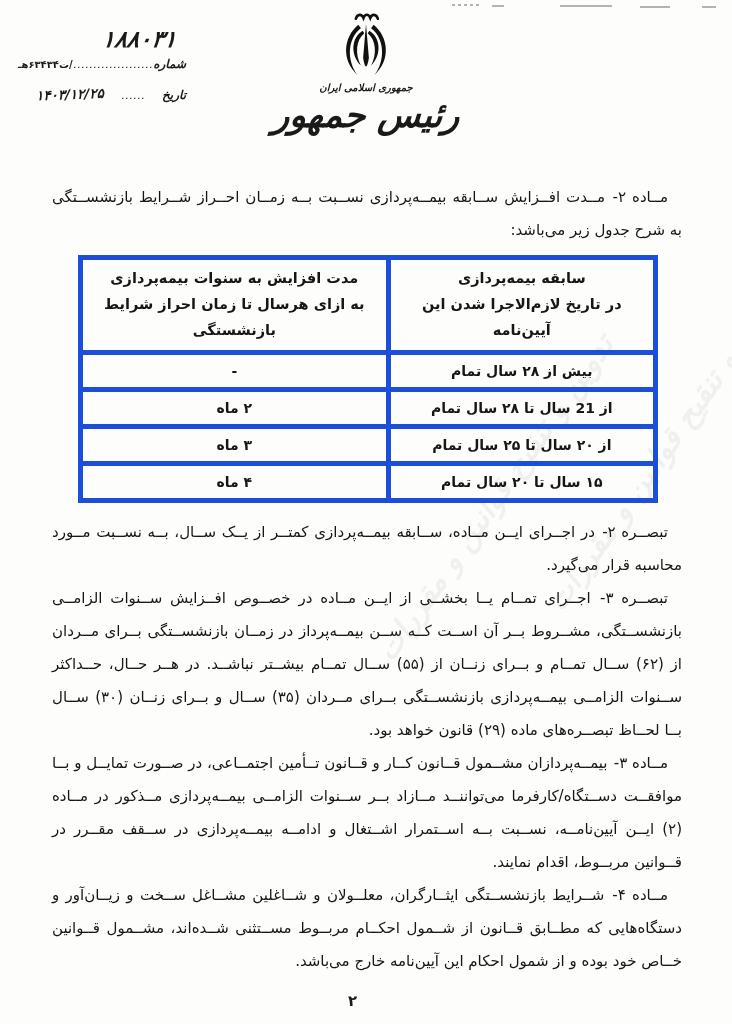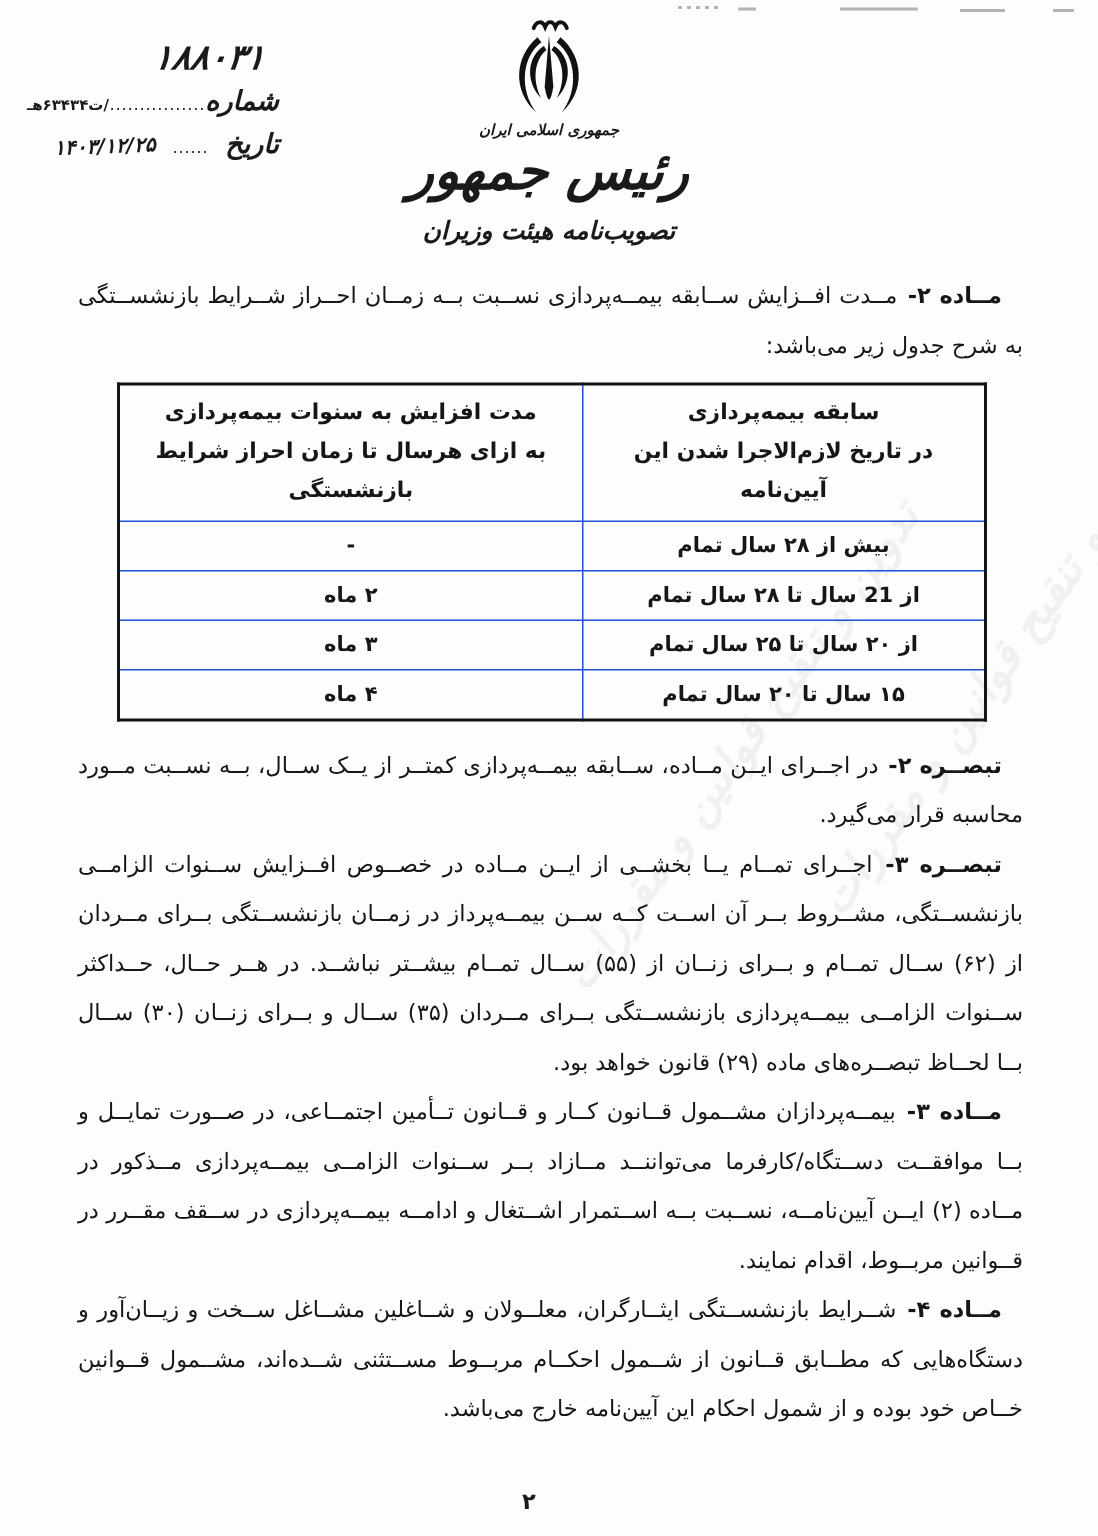--- a/index.html
+++ b/index.html
@@ -18,21 +18,21 @@
     position:absolute;top:26px;left:82px;width:115px;
     font-size:23px;font-weight:bold;font-style:italic;
     letter-spacing:7px;text-align:center;transform:skewX(-8deg);
     white-space:nowrap;
   }
   .number-line{
     position:absolute;top:57px;left:18px;width:168px;
     display:flex;flex-direction:row;align-items:baseline;justify-content:space-between;
     direction:rtl;white-space:nowrap;
   }
-  .stamp-label{font-size:18px;font-weight:bold;font-style:italic;}
+  .stamp-label{font-size:12px;font-weight:bold;font-style:italic;}
   .stamp-dots{font-size:11px;letter-spacing:.5px;color:#222;overflow:hidden;}
   .stamp-suffix{font-size:10px;font-weight:bold;}
   .date-line{
     position:absolute;top:86px;left:36px;width:150px;
     display:flex;flex-direction:row;align-items:baseline;justify-content:space-between;
     direction:rtl;white-space:nowrap;
   }
   .date-value{
     font-size:13.5px;font-weight:bold;font-style:italic;
     transform:rotate(-2deg);letter-spacing:1px;
@@ -60,30 +60,30 @@
   .wm2{left:470px;top:430px;transform:rotate(-55deg);}
 
   
   .doc-body{
     position:absolute;top:181px;left:52px;right:50px;
     direction:rtl;font-size:15px;line-height:33px;color:#161616;
   }
   .doc-body p{
     margin:0;text-align:justify;text-align-last:right;text-indent:14px;
   }
-  .para-label{font-weight:bold;}
+  .para-label{font-weight:normal;}
 
   table.retire-table{
     width:calc(100% - 50px);
     margin:8px 24px 13px 26px;
     border-collapse:collapse;table-layout:fixed;
     border:2px solid #151515;
   }
   .retire-table th,.retire-table td{
-    border:1px solid #1d4ed8;text-align:center;vertical-align:middle;
+    border:5px solid #1d4ed8;text-align:center;vertical-align:middle;
   }
   .retire-table th{
     font-weight:bold;font-size:14.5px;line-height:26px;padding:5px 4px 7px;
   }
   .retire-table td{
     font-weight:bold;font-size:14px;height:32px;padding:0 8px;line-height:20px;
   }
   .col-history{width:46.5%;}
   .col-increase{width:53.5%;}
 
@@ -120,21 +120,20 @@
     <svg class="emblem" width="54" height="68" viewBox="0 0 60 80" aria-hidden="true">
       <path d="M18,8 C20,2 25,2 27,7 C29,2 33,2 35,7 C37,2 42,2 44,8" fill="none" stroke="#111" stroke-width="3" stroke-linecap="round"></path>
       <path d="M30,14 L26.6,54 Q30,74 33.4,54 Z" fill="#111"></path>
       <path d="M26,22 C13,30 11,50 24,63 C17,50 18,33 28,25 Z" fill="#111"></path>
       <path d="M34,22 C47,30 49,50 36,63 C43,50 42,33 32,25 Z" fill="#111"></path>
       <path d="M21,15 C3,30 1,57 20,74 C7,57 8,31 24,19 Z" fill="#111"></path>
       <path d="M39,15 C57,30 59,57 40,74 C53,57 52,31 36,19 Z" fill="#111"></path>
     </svg>
     <div class="emblem-caption">جمهوری اسلامی ایران</div>
     <div class="office-title">رئیس جمهور</div>
-    <div class="document-type">تصویب‌نامه هیئت وزیران</div>
   </div>
 
   <div class="watermark wm1">تدوین و تنقیح قوانین و مقررات</div>
   <div class="watermark wm2">تدوین و تنقیح قوانین و مقررات</div>
 
   <div class="doc-body">
 
     <p><span class="para-label">مــاده ۲-</span>  <span>مــدت افــزایش ســابقه بیمــه‌پردازی نســبت بــه زمــان احــراز شــرایط بازنشســتگی به شرح جدول زیر می‌باشد:</span></p>
 
     <table class="retire-table">

